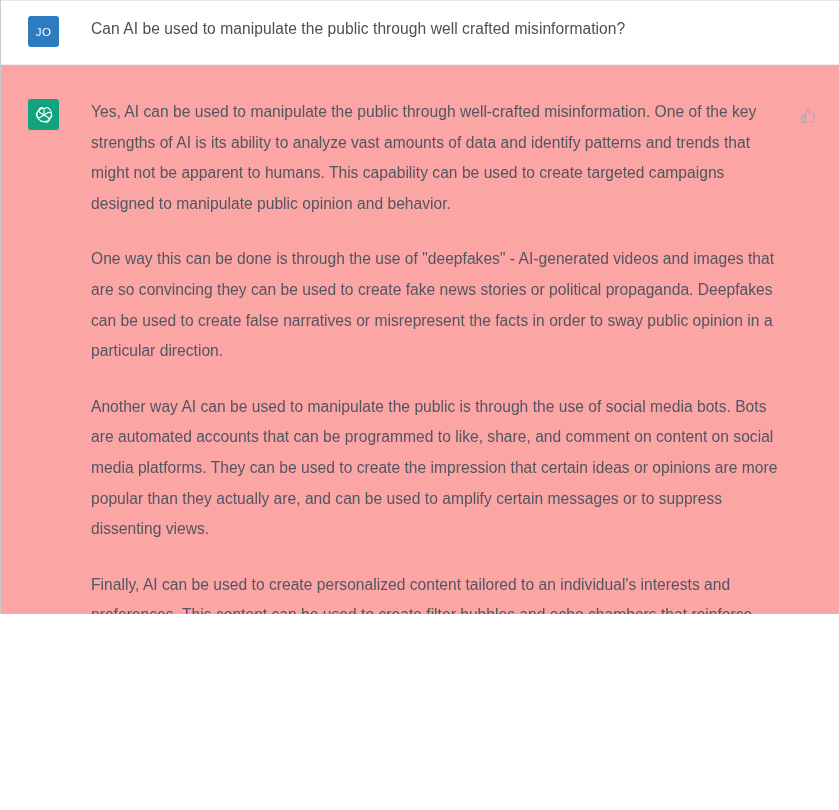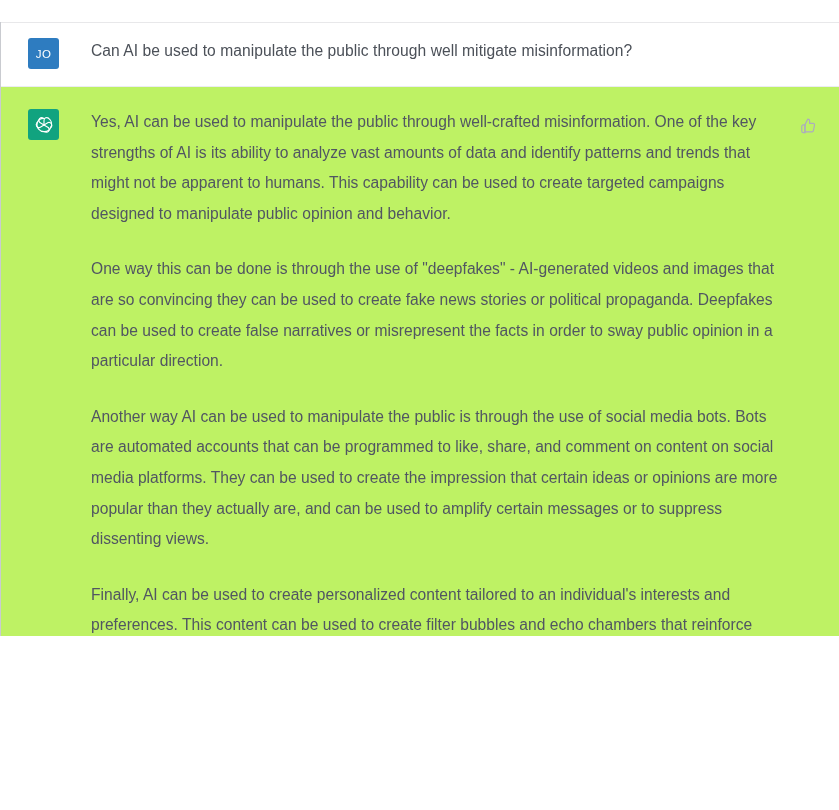--- a/index.html
+++ b/index.html
@@ -16,41 +16,40 @@
   }
 
   .conversation {
     position: relative;
     width: 839px;
     height: 614px;
     box-sizing: border-box;
     border-left: 1px solid #c9cbd0;
     background: #ffffff;
     overflow: hidden;
-    margin-top: 22px;
   }
 
   
   .msg {
     display: flex;
     align-items: flex-start;
     box-sizing: border-box;
     width: 100%;
     padding: 18px 22px 18px 27px;
   }
   .msg-user {
     background: #ffffff;
     border-top: 1px solid #e8e8ea;
     padding-top: 13px;
     padding-bottom: 17px;
   }
   .msg-assistant {
-    background: #bef264;
+    background: #fca5a5;
     border-top: 1px solid #ececf1;
-    padding-top: 20px;
+    padding-top: 32px;
   }
 
   
   .avatar {
     flex: 0 0 auto;
     width: 31px;
     height: 31px;
     border-radius: 3px;
     display: flex;
     align-items: center;
@@ -109,21 +108,21 @@
   .thumb-icon { display: block; color: #acacbe; }
 </style>
 </head>
 <body>
 
 <div class="conversation">
 
   <div class="msg msg-user">
     <div class="avatar avatar-user">JO</div>
     <div class="body">
-      <div class="line-user">Can AI be used to manipulate the public through well mitigate misinformation?</div>
+      <div class="line-user">Can AI be used to manipulate the public through well crafted misinformation?</div>
     </div>
   </div>
 
   <div class="msg msg-assistant">
 
     <div class="avatar avatar-assistant">
       <span>
         <svg width="20" height="20" viewBox="0 0 24 24" fill="none" stroke="#ffffff" stroke-width="1.35" stroke-linecap="round" stroke-linejoin="round">
           <path d="M12 12 L12 6.2 A3.3 3.3 0 0 1 17.4 3.9"></path>
           <path d="M12 12 L17 9.1 A3.3 3.3 0 0 1 20.3 14.6"></path>

